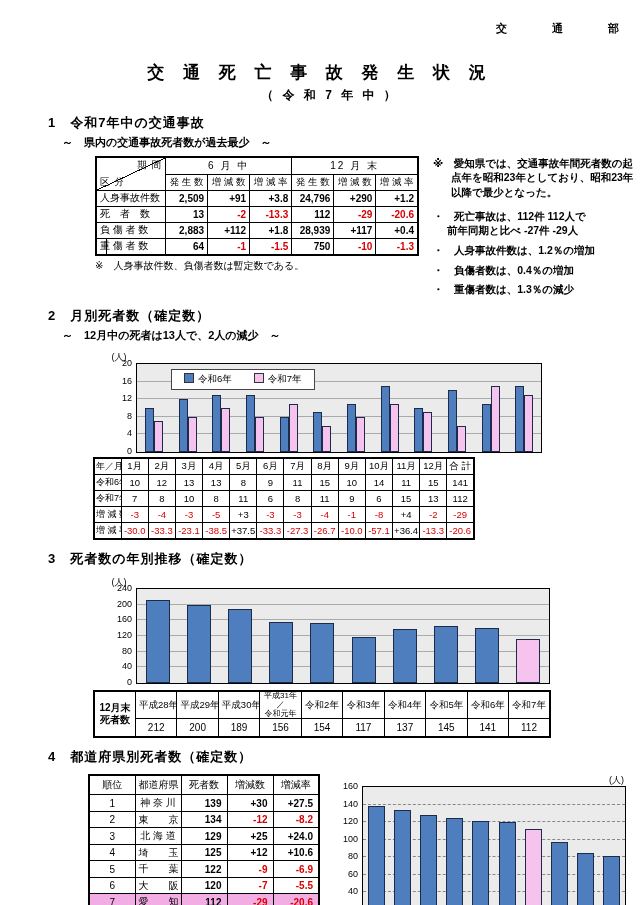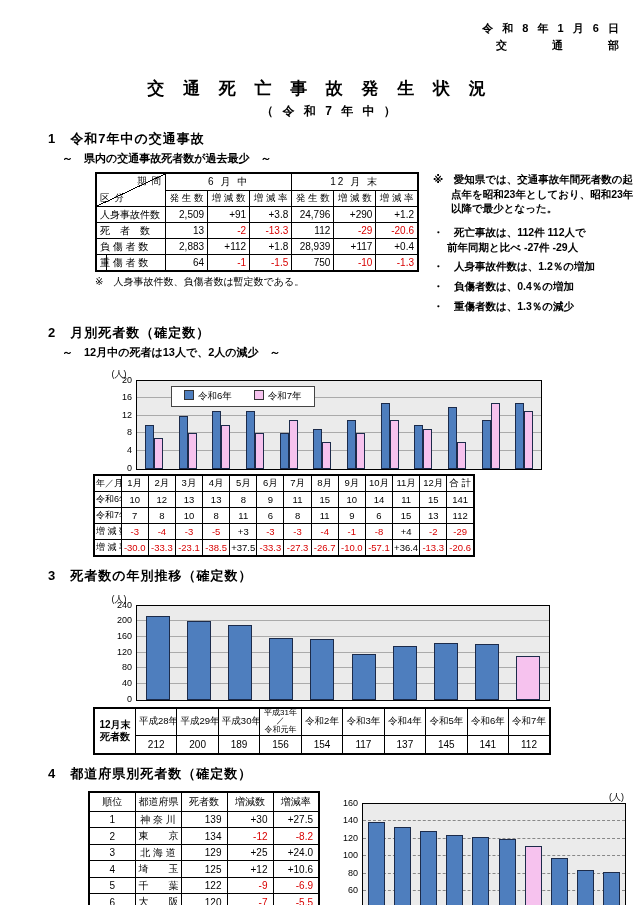--- a/index.html
+++ b/index.html
@@ -13,21 +13,21 @@
   .hdr{ text-align:right; padding-right:18px; font-size:11px; letter-spacing:3px; line-height:1.5; font-weight:bold;}
   .title{ text-align:center; font-size:17px; font-weight:bold; letter-spacing:7px; margin-top:24px;}
   .subtitle{ text-align:center; font-size:12px; letter-spacing:3px; margin-top:3px; font-weight:bold;padding-left:20px;}
   
   .sec-h{ font-size:13px; font-weight:bold; margin:10px 0 0 48px; letter-spacing:1px;}
   .sec-sub{ font-size:11px; font-weight:bold; margin:3px 0 0 62px;}
   
   table{ border-collapse:collapse; table-layout:fixed; }
   td,th{ border:1px solid #000; padding:0 3px; font-weight:normal; overflow:hidden; white-space:nowrap;}
   table.box{ border:2px solid #000; }
-  .num{ text-align:right; }
+  .num{ text-align:right;font-weight:bold; }
   .ctr{ text-align:center; }
   .neg{ color:#d80000; }
   
   .s1-wrap{ display:flex; gap:14px; margin:6px 0 0 95px; align-items:flex-start;}
   #t1{ width:324px; font-size:10px; }
   #t1 td,#t1 th{ height:15px; }
   #t1 .grp{ text-align:center; letter-spacing:2px; height:16px;}
   #t1 .colh{ text-align:center; font-size:9.5px; padding:0 1px;}
   #t1 .lab{ text-align:left; letter-spacing:0; }
   #t1 .lab.indent{ position:relative;}
@@ -88,21 +88,20 @@
   #t4 th{ height:18px; }
   #t4 .num{ text-align:right; padding-right:5px;}
   #t4 tr.hl td{ background:#f2aee4; }
 </style>
 </head>
 <body>
 
 <div class="page">
 
   <div class="hdr">
-    <div>令 和 8 年 1 月 6 日</div>
     <div>交　　　通　　　部</div>
   </div>
 
   <div class="title">交 通 死 亡 事 故 発 生 状 況</div>
   <div class="subtitle">（ 令 和 7 年 中 ）</div>
 
   <div class="sec-h">1　令和7年中の交通事故</div>
   <div class="sec-sub">～　県内の交通事故死者数が過去最少　～</div>
 
   <div class="s1-wrap">

